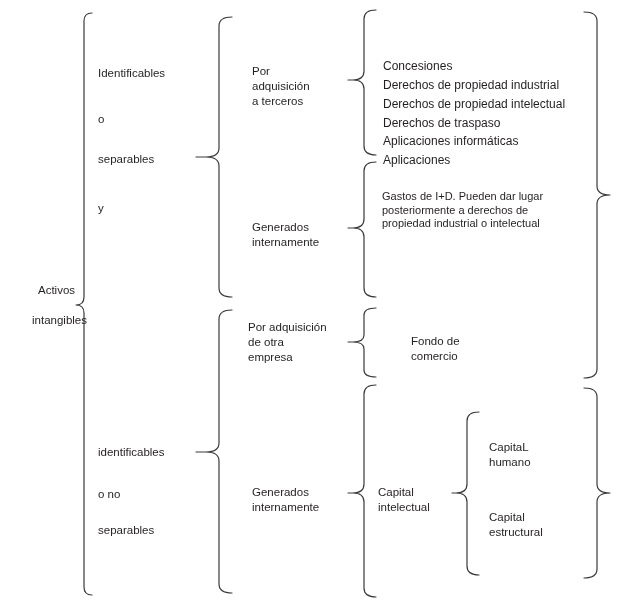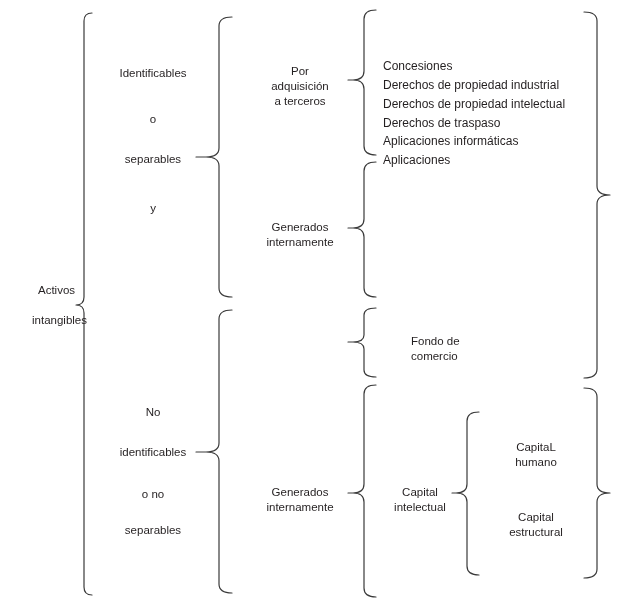--- a/index.html
+++ b/index.html
@@ -24,21 +24,21 @@
     height: 604px;
     pointer-events: none;
   }
   .lbl {
     position: absolute;
     font-size: 11.5px;
     line-height: 15px;
     color: #231f20;
     white-space: pre-line;
   }
-  .lbl.c { text-align: center; }
+  .lbl.c { }
   .lbl.l { text-align: left; margin-left: 28px; }
   .listitem {
     position: absolute;
     font-size: 12px;
     line-height: 15px;
     text-align: right;
     color: #231f20;
     white-space: nowrap;
     margin-top: 33px;
   }
@@ -82,43 +82,46 @@
   </svg>
 
   <div class="lbl l" style="left:10px; top:283px; width:72px;">Activos</div>
   <div class="lbl l" style="left:4px; top:313px; width:78px;">intangibles</div>
 
   <div class="lbl c" style="left:98px; top:66px; width:110px;">Identificables</div>
   <div class="lbl c" style="left:98px; top:112px; width:110px;">o</div>
   <div class="lbl c" style="left:98px; top:152px; width:110px;">separables</div>
   <div class="lbl c" style="left:98px; top:201px; width:110px;">y</div>
 
-  <div class="lbl c" style="left:98px; top:405px; width:110px;">No</div>
   <div class="lbl c" style="left:98px; top:445px; width:110px;">identificables</div>
   <div class="lbl c" style="left:98px; top:487px; width:110px;">o no</div>
   <div class="lbl c" style="left:98px; top:523px; width:110px;">separables</div>
 
   <div class="lbl c" style="left:252px; top:64px; width:96px;">Por
 adquisición
 a terceros</div>
 
   <div class="lbl c" style="left:252px; top:220px; width:96px;">Generados
 internamente</div>
 
+  <div class="lbl c" style="left:248px; top:320px; width:104px;">Por adquisición
+de otra
+empresa</div>
 
   <div class="lbl c" style="left:252px; top:485px; width:96px;">Generados
 internamente</div>
 
   <div class="listitem" style="left:383px; top:26px;">Concesiones</div>
   <div class="listitem" style="left:383px; top:45px;">Derechos de propiedad industrial</div>
   <div class="listitem" style="left:383px; top:64px;">Derechos de propiedad intelectual</div>
   <div class="listitem" style="left:383px; top:83px;">Derechos de traspaso</div>
   <div class="listitem" style="left:383px; top:101px;">Aplicaciones informáticas</div>
   <div class="listitem" style="left:383px; top:120px;">Aplicaciones</div>
 
+  <div class="para" style="left:382px; top:190px; width:186px;">Gastos de I+D. Pueden dar lugar posteriormente a derechos de propiedad industrial o intelectual</div>
 
   <div class="lbl l" style="left:383px; top:334px; width:110px;">Fondo de
 comercio</div>
 
   <div class="lbl c" style="left:378px; top:485px; width:84px;">Capital
 intelectual</div>
 
   <div class="lbl c" style="left:489px; top:440px; width:94px;">CapitaL
 humano</div>
   <div class="lbl c" style="left:489px; top:510px; width:94px;">Capital

